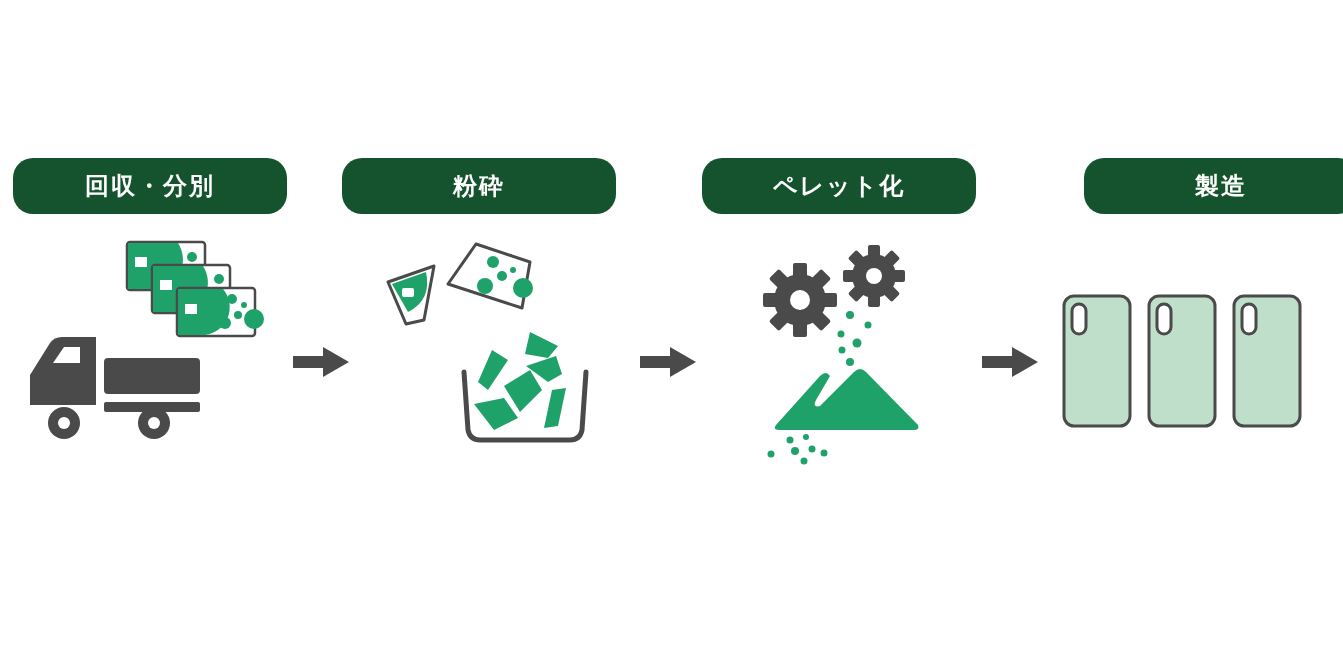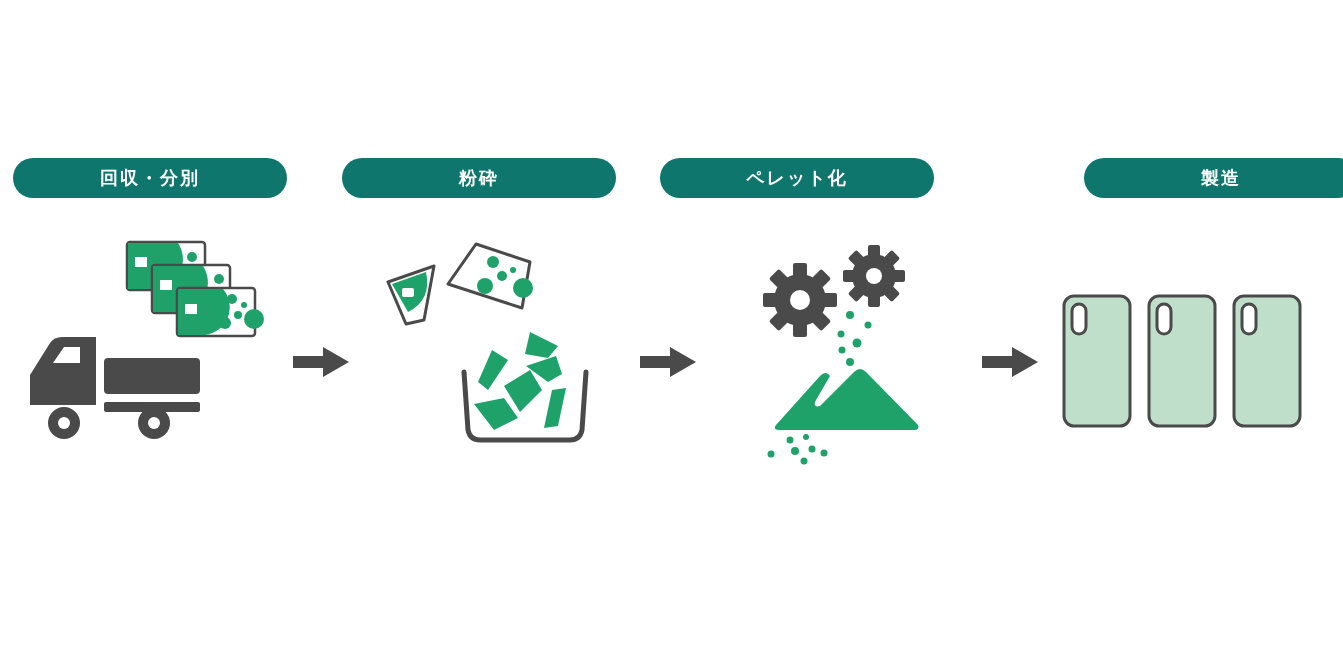--- a/index.html
+++ b/index.html
@@ -1,30 +1,30 @@
 <!DOCTYPE html>
 <html><head>
 <meta charset="utf-8">
 <style>
   html, body { margin:0; padding:0; background:#ffffff; }
   body { width:1343px; height:648px; position:relative; overflow:hidden; font-family:"DejaVu Sans", sans-serif; }
   .pill {
-    position:absolute; top:158px; height:40px; border-radius:20px;
-    background:#0f766e; color:#ffffff; display:flex; align-items:center; justify-content:center;
-    font-size:18px; font-weight:bold; letter-spacing:2px;
+    position:absolute; top:158px; height:56px; border-radius:20px;
+    background:#14532d; color:#ffffff; display:flex; align-items:center; justify-content:center;
+    font-size:24px; font-weight:bold; letter-spacing:2px;
   }
   .icon { position:absolute; }
   .arrow { position:absolute; top:347px; }
 </style>
 </head>
 <body>
 
 <div class="pill" style="left:13px; width:274px;">回収・分別</div>
 <div class="pill" style="left:342px; width:274px;">粉砕</div>
-<div class="pill" style="left:660px; width:274px;font-family:Liberation Mono, monospace;">ペレット化</div>
+<div class="pill" style="left:702px; width:274px;font-family:Liberation Mono, monospace;">ペレット化</div>
 <div class="pill" style="left:1084px; width:274px;">製造</div>
 
 <svg class="icon" style="left:20px; top:235px;" width="250" height="210" viewBox="0 0 250 210">
 
   <g stroke="#4a4a4a" stroke-width="2.5">
     <g>
       <rect x="107" y="7" width="78" height="48" rx="3" fill="#fff"></rect>
       <path d="M108 8 h50 a30 30 0 0 1 -20 46 h-30 z" fill="#1fa26a" stroke="none"></path>
       <rect x="115" y="22" width="12" height="10" fill="#fff" stroke="none"></rect>
       <circle cx="172" cy="22" r="5" fill="#1fa26a" stroke="none"></circle>

